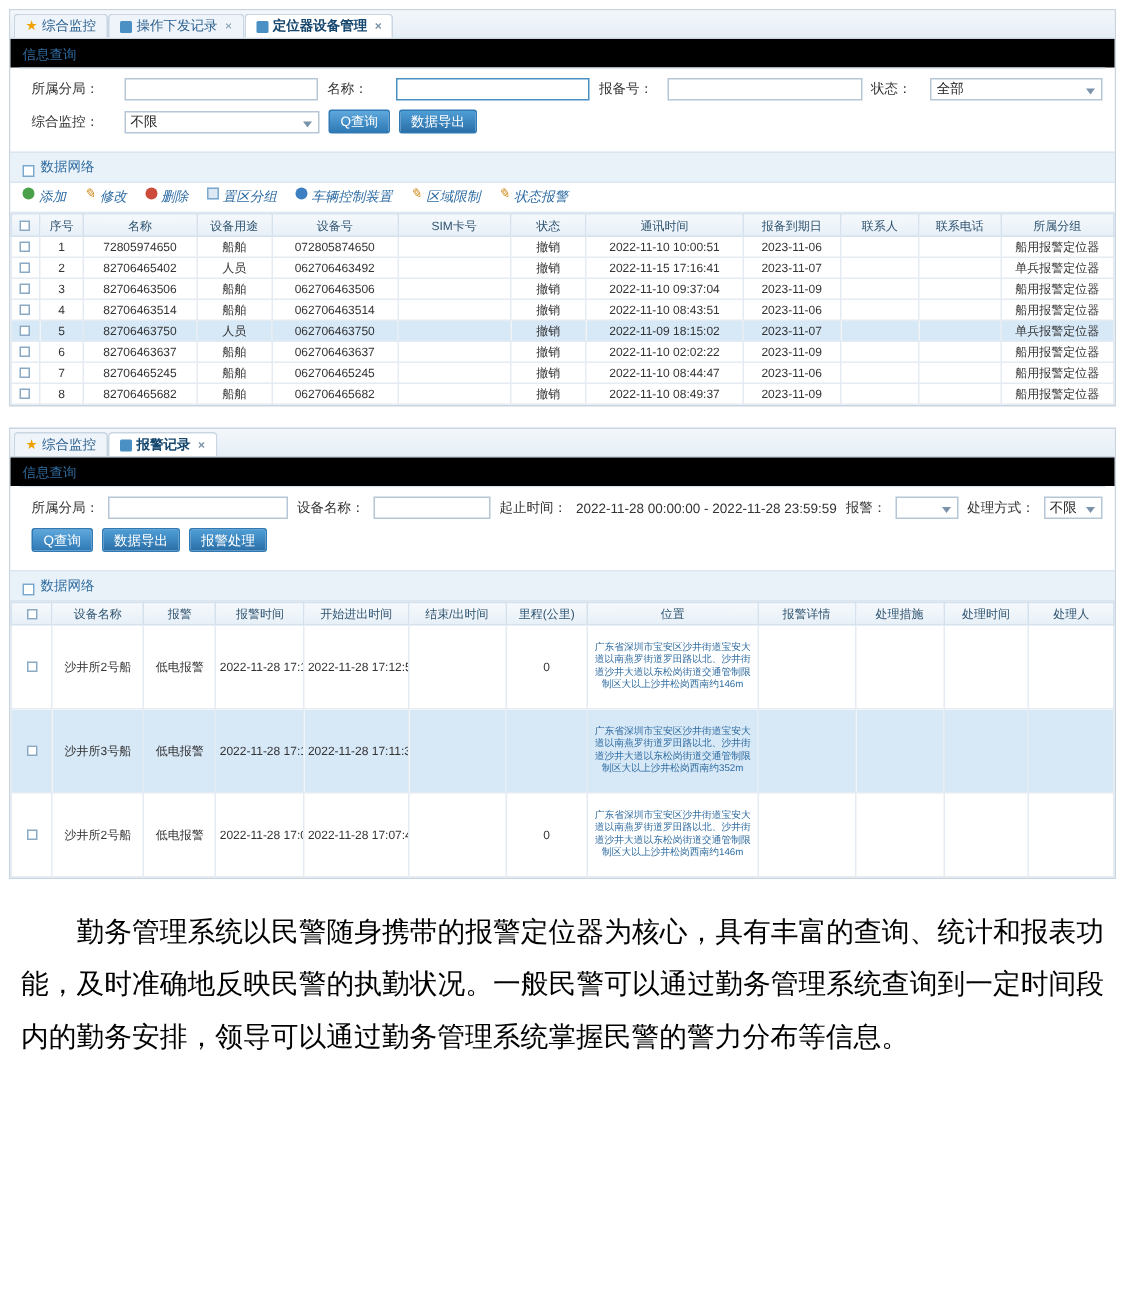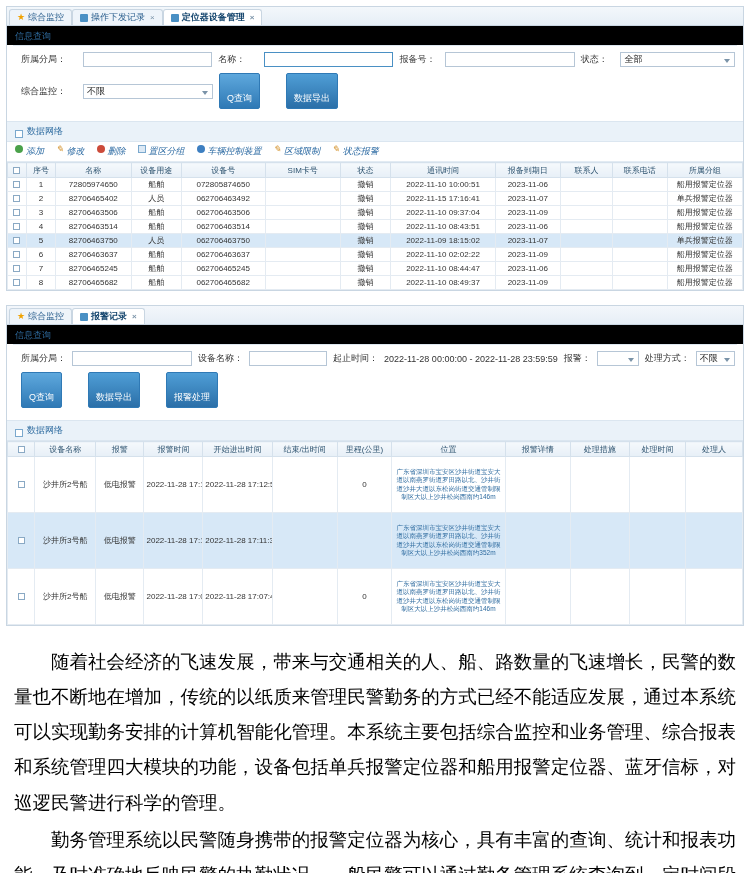--- a/index.html
+++ b/index.html
@@ -119,33 +119,32 @@
     content: "";
     position: absolute;
     right: 4px; top: 6px;
     border-left: 3px solid transparent;
     border-right: 3px solid transparent;
     border-top: 4px solid #7a93a8;
   }
   .btn {
     height: 16px;
     font-size: 9px;
-    padding: 17px 7px;
+    padding: 0 7px;
     border: 1px solid #2f79b5;
     border-radius: 2px;
     background: linear-gradient(#5ea8dd, #2f79b5);
     color: #fff;
     line-height: 14px;
     white-space: nowrap;
     cursor: pointer;
   }
   .btn.alt {
     border-color: #2f79b5;
     background: linear-gradient(#4f9ed6, #2b6fa8);
-    margin-left: 20px;
   }
 
   
   .list-head {
     display: flex;
     align-items: flex-end;
     gap: 4px;
     font-size: 9px;
     color: #2f6ca0;
     background: #eaf2f9;
@@ -589,17 +588,16 @@
           <td></td>
           <td></td>
           <td></td>
           <td></td>
         </tr>
       </tbody>
     </table>
   </div>
 
   <div class="article">
-    <p>随着社会经济的飞速发展，带来与交通相关的人、船、路数量的飞速增长，民警的数量也不断地在增加，传统的以纸质来管理民警勤务的方式已经不能适应发展，通过本系统可以实现勤务安排的计算机智能化管理。本系统主要包括综合监控和业务管理、综合报表和系统管理四大模块的功能，设备包括单兵报警定位器和船用报警定位器、蓝牙信标，对巡逻民警进行科学的管理。</p>
     <p>勤务管理系统以民警随身携带的报警定位器为核心，具有丰富的查询、统计和报表功能，及时准确地反映民警的执勤状况。一般民警可以通过勤务管理系统查询到一定时间段内的勤务安排，领导可以通过勤务管理系统掌握民警的警力分布等信息。</p>
   </div>
 
 </div>
 
 </body></html>

